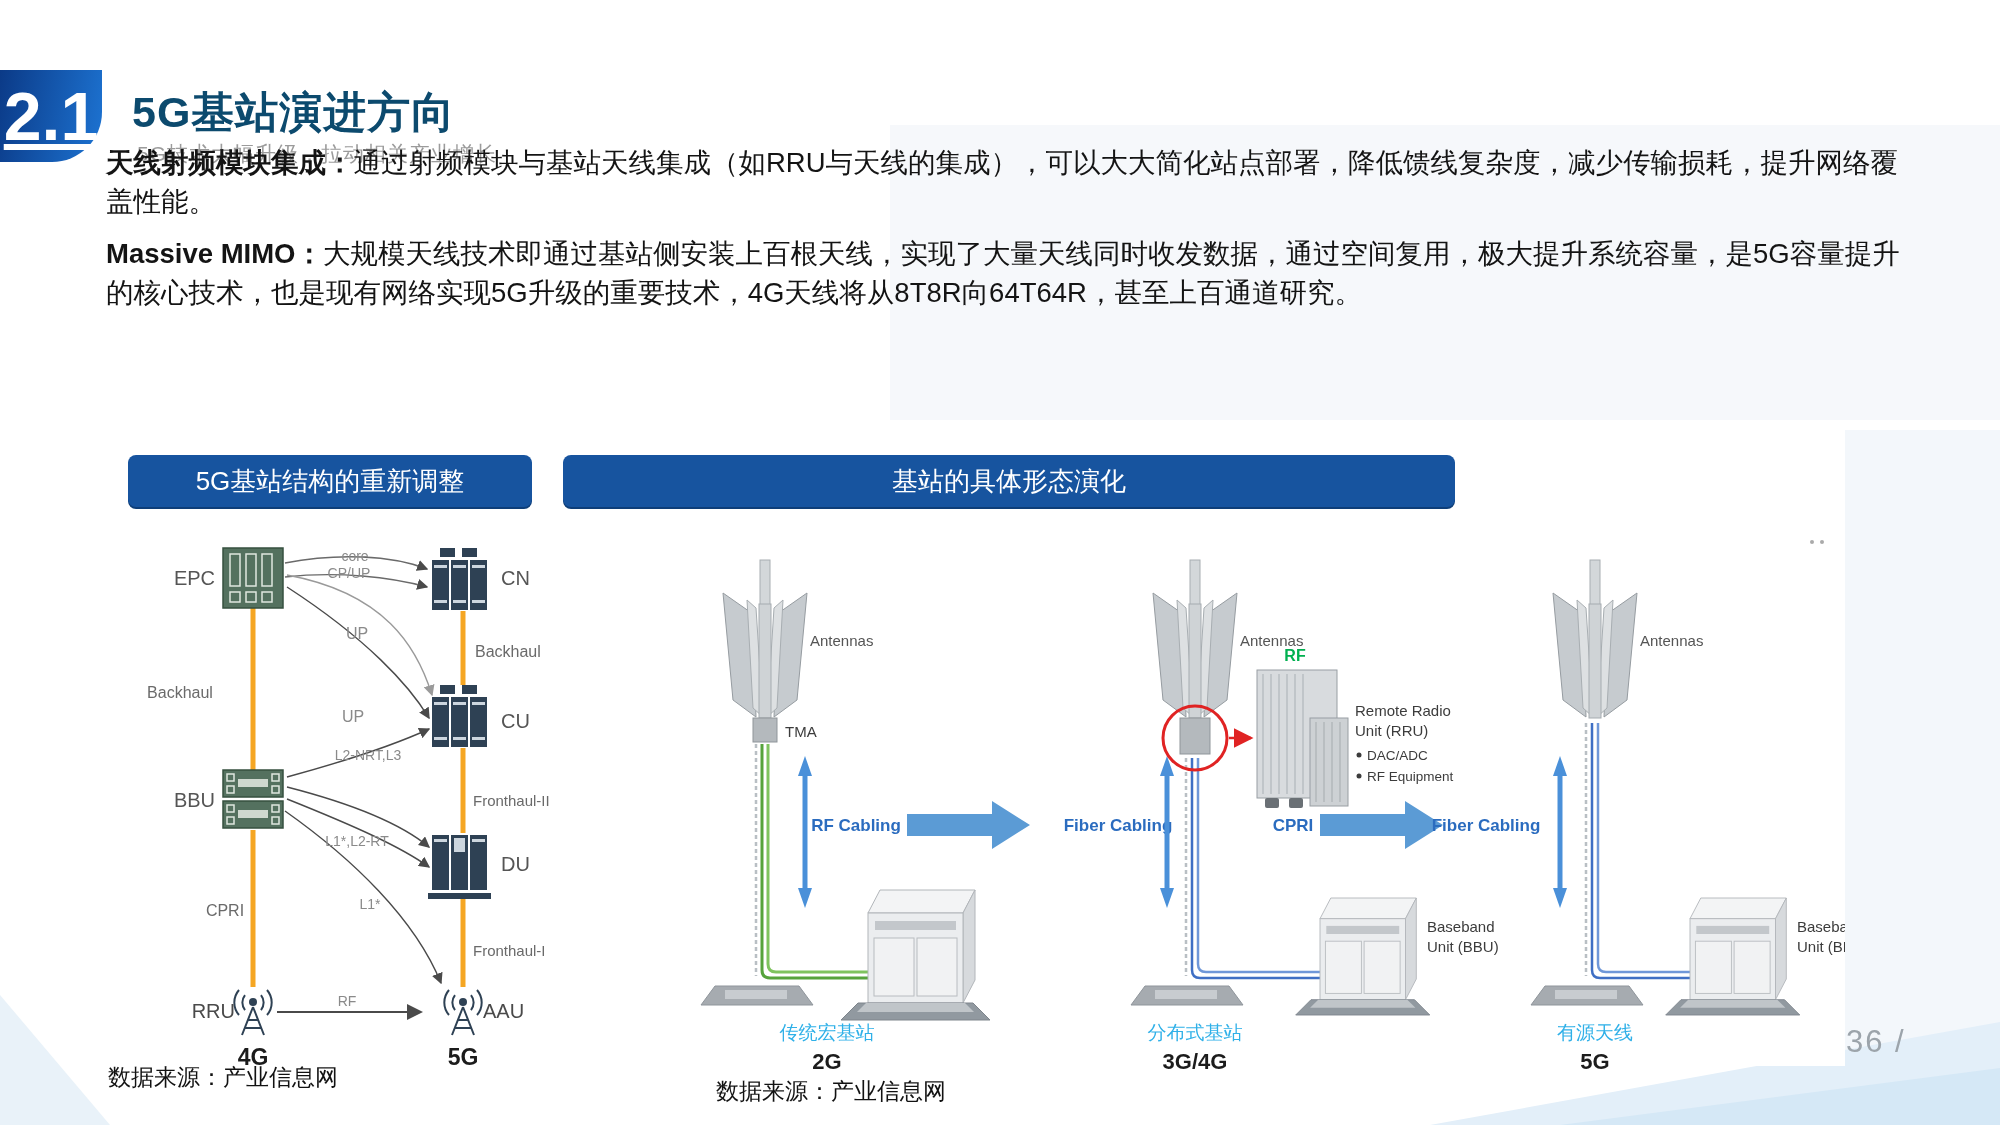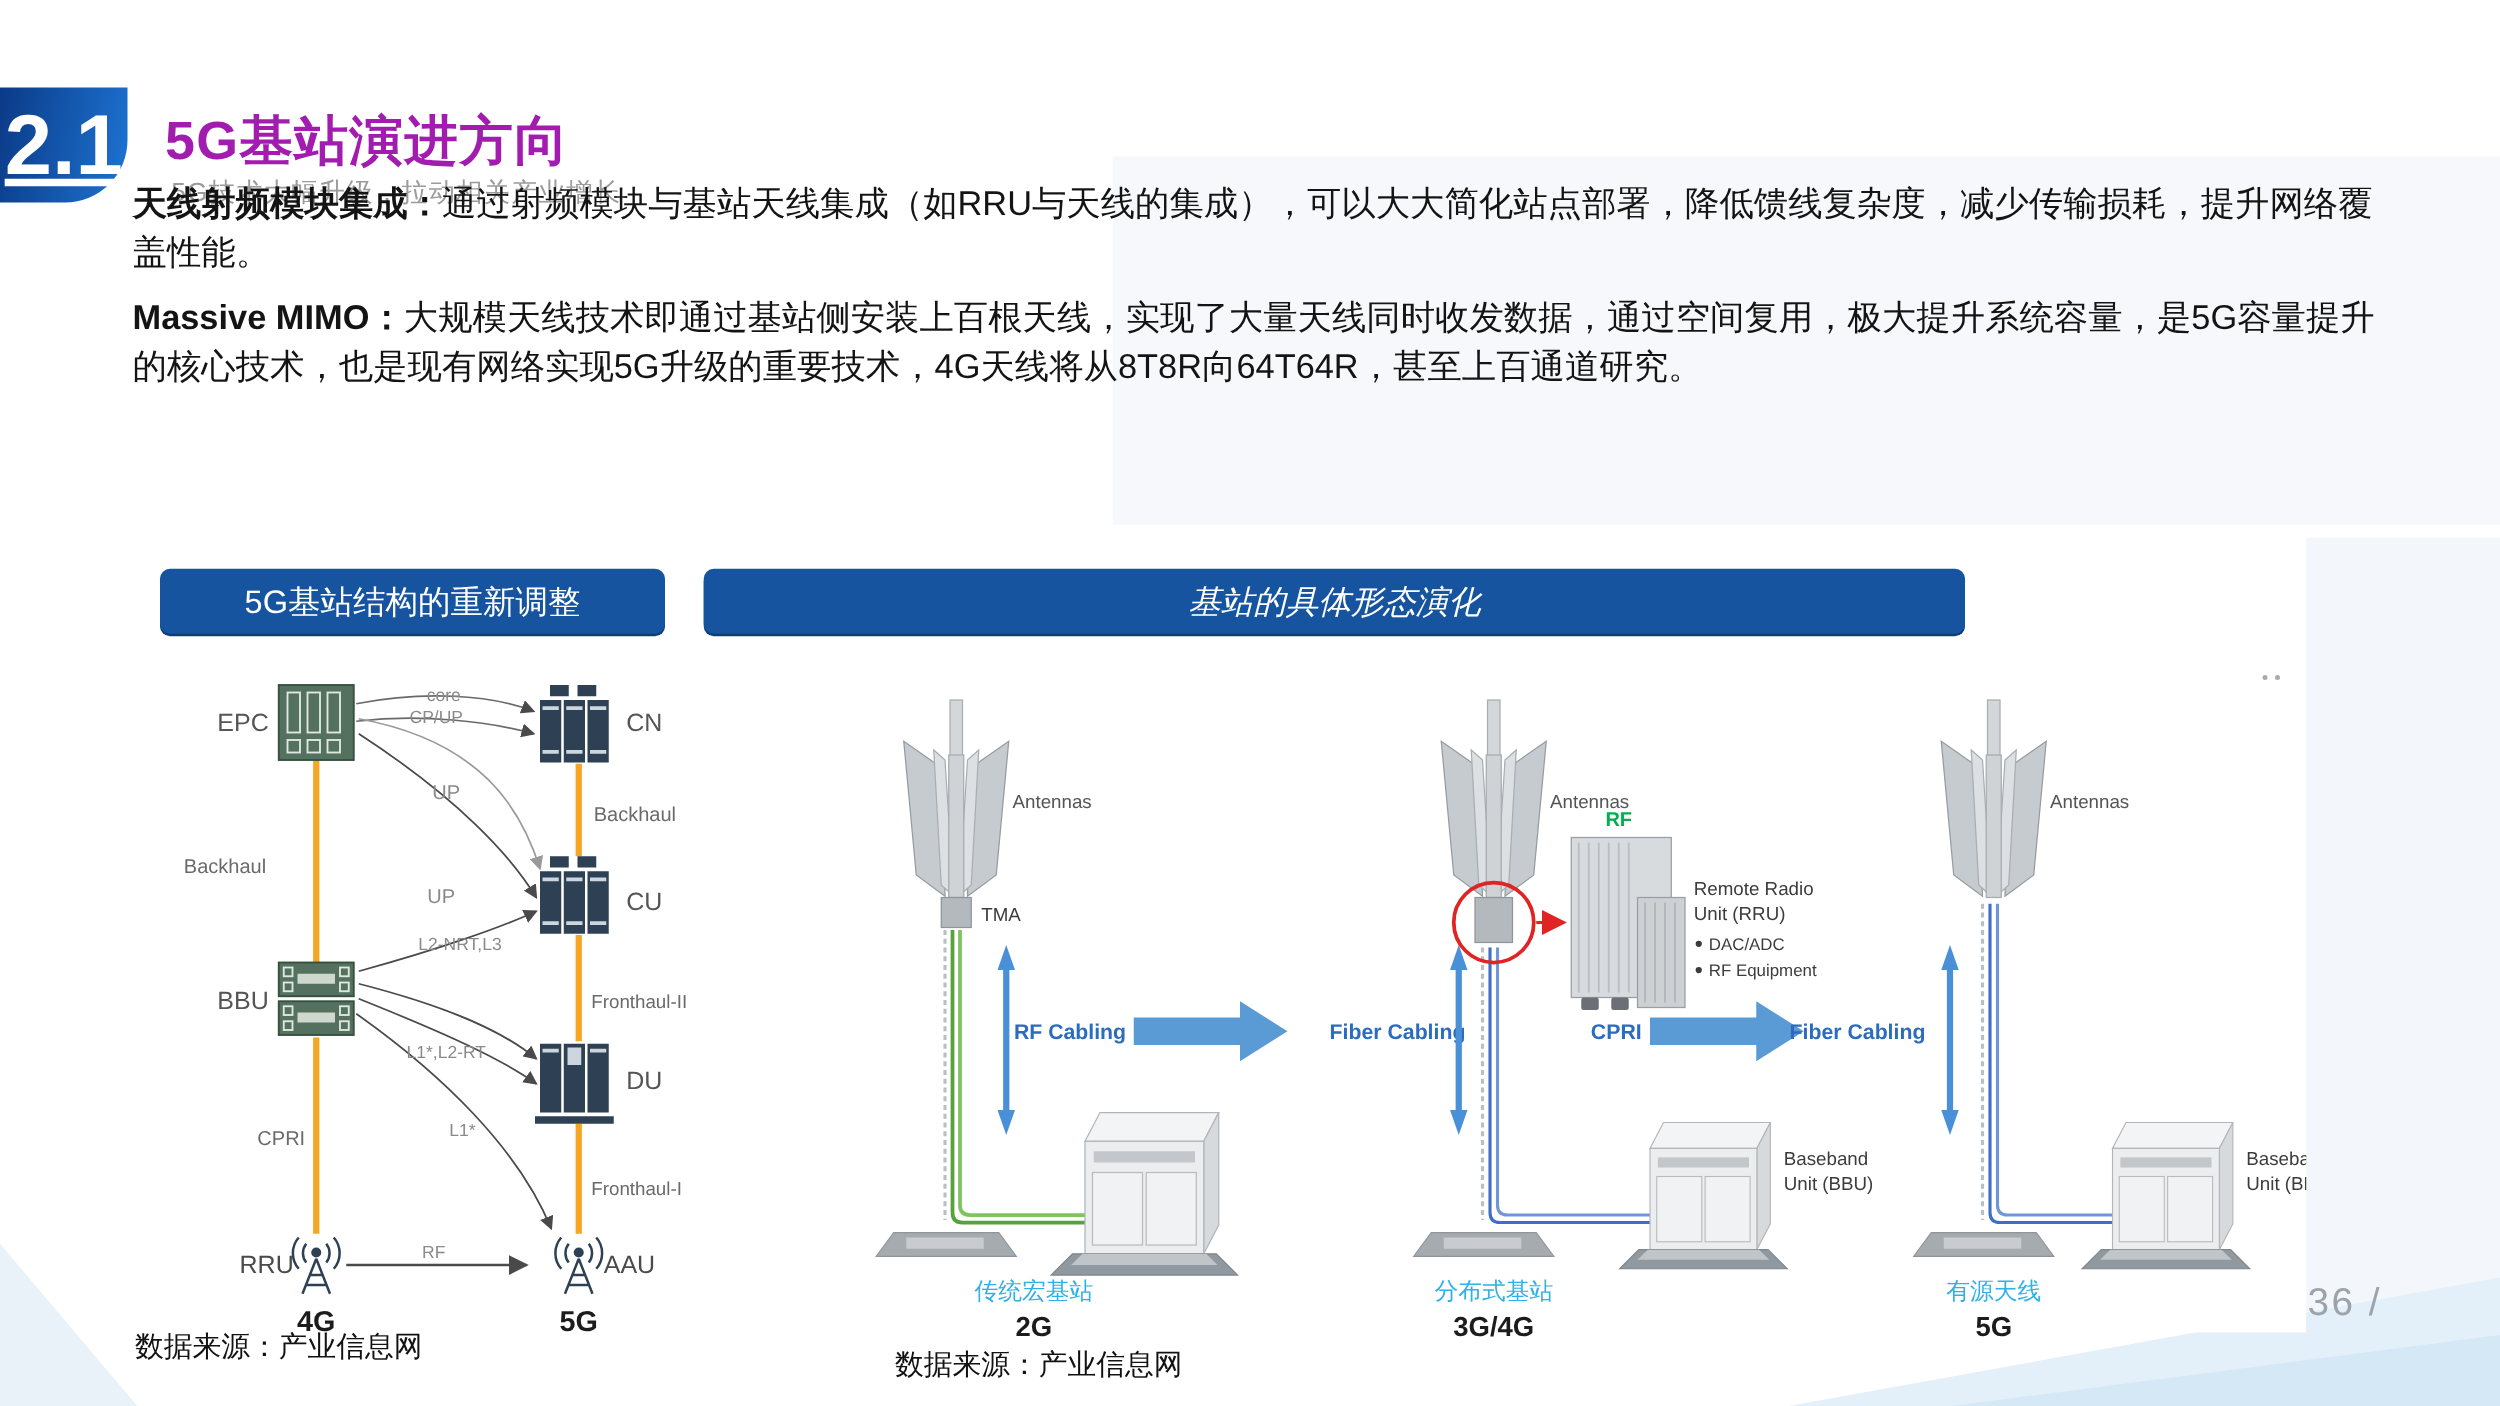--- a/index.html
+++ b/index.html
@@ -5,29 +5,29 @@
   html,body{margin:0;padding:0;background:#fff;}
   .slide{position:relative;width:2000px;height:1125px;overflow:hidden;background:#fff;
          font-family:"Liberation Sans","DejaVu Sans",sans-serif;}
   svg text{font-family:"Liberation Sans","DejaVu Sans",sans-serif;}
   .bg{position:absolute;left:0;top:0;}
   .section-box{position:absolute;left:0;top:70px;width:102px;height:92px;
 ated   border-radius:0 0 50px 0;
    background:linear-gradient(100deg,#0b3a87 0%,#1d74d3 100%);
    color:#fff;font-size:68px;font-weight:bold;display:flex;align-items:center;justify-content:center;
    border-radius:0 0 50px 0;text-decoration:underline;}
-  .page-title{position:absolute;left:132px;top:84px;font-size:43px;font-weight:bold;color:#a21caf;letter-spacing:1px;}
+  .page-title{position:absolute;left:132px;top:84px;font-size:43px;font-weight:bold;color:#0c4a6e;letter-spacing:1px;}
   .page-subtitle{position:absolute;left:137px;top:140px;font-size:21px;color:#9b9b9b;letter-spacing:1px;}
   .paras{position:absolute;left:106px;top:143px;width:1800px;}
   .para{font-size:27.5px;line-height:1.42;color:#141414;margin:0 0 13px 0;}
   .para b{font-weight:bold;}
   .banner{position:absolute;top:455px;height:52px;background:#17549f;border-radius:8px;
           box-shadow:0 2px 0 #0e3e78;color:#fff;font-size:26px;display:flex;align-items:center;justify-content:center;}
   .banner-left{left:88px;width:404px;margin-left:40px;}
-  .banner-right{left:563px;width:1009px;font-style:italic;}
+  .banner-right{left:563px;width:892px;}
   .arch{position:absolute;left:85px;top:515px;}
   .evo{position:absolute;left:562px;top:518px;}
   .source{position:absolute;font-size:23px;color:#121212;}
   .source-left{left:108px;top:1062px;}
   .source-right{left:716px;top:1076px;}
   .pageno{position:absolute;left:1846px;top:1024px;font-size:31px;color:#9ca4ab;letter-spacing:2px;}
 </style>
 </head>
 <body>
 

